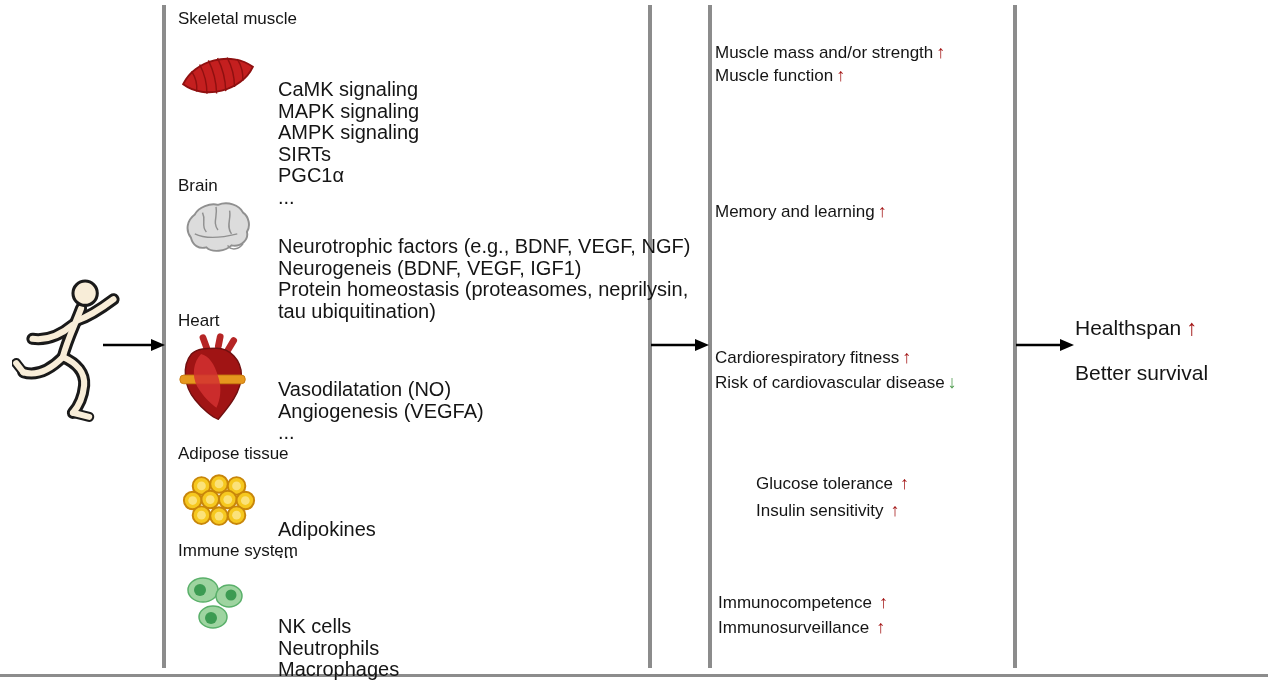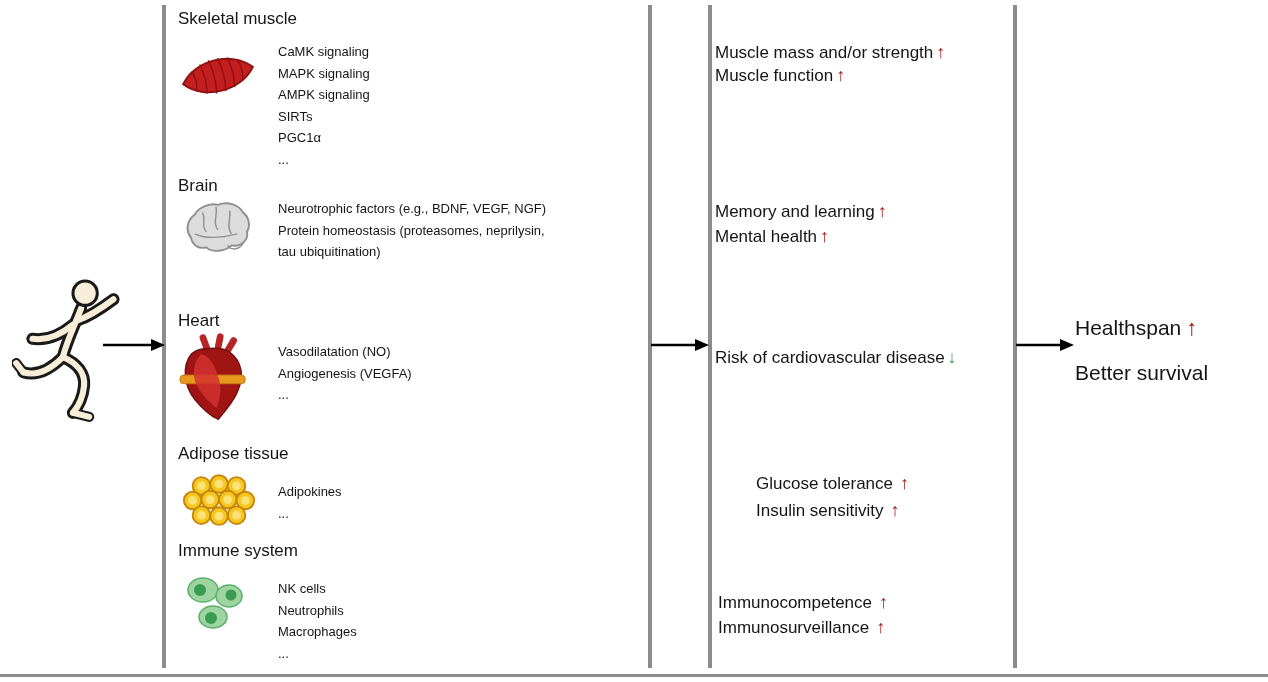--- a/index.html
+++ b/index.html
@@ -3,21 +3,21 @@
 <meta charset="utf-8">
 <style>
   html,body{margin:0;padding:0;background:#ffffff;}
   .canvas{
     position:relative;width:1268px;height:682px;background:#ffffff;
     font-family:"Liberation Sans",sans-serif;color:#151515;overflow:hidden;
   }
   .vbar{position:absolute;width:4px;top:5px;height:663px;background:#8c8c8c;}
   .hbar{position:absolute;left:0;top:674px;width:1268px;height:3px;background:#8c8c8c;}
   .sec-title{position:absolute;font-size:17px;white-space:nowrap;}
-  .items{position:absolute;font-size:13px;line-height:21.5px;white-space:nowrap;}
+  .items{position:absolute;font-size:20px;line-height:21.5px;white-space:nowrap;margin-top:38px;}
   .outcomes{position:absolute;font-size:17px;white-space:nowrap;}
   .arr{font-weight:700;margin-left:3px;font-size:18px;}
   .up{color:#a31515;}
   .down{color:#4e9b4e;}
   .final{position:absolute;font-size:21px;white-space:nowrap;margin-top:8px;}
   .final .arr{font-size:22px;margin-left:5px;}
   .icon{position:absolute;}
   .flow-arrow{position:absolute;}
 </style>
 </head>
@@ -101,45 +101,46 @@
     <g fill="none" stroke="#909090" stroke-width="1.5">
       <path d="M20,12 C24,20 18,26 24,32"></path>
       <path d="M34,6 C36,16 30,22 36,30"></path>
       <path d="M48,10 C50,18 44,26 50,34"></path>
       <path d="M12,34 C24,40 40,38 56,34"></path>
       <path d="M46,46 C50,52 58,50 62,44"></path>
     </g>
   </svg>
   <div class="items" style="left:278px;top:198px">
     <div>Neurotrophic factors (e.g., BDNF, VEGF, NGF)</div>
+    <div>Neurogeneis (BDNF, VEGF, IGF1)</div>
     <div>Protein homeostasis (proteasomes, neprilysin,</div>
     <div>tau ubiquitination)</div>
   </div>
   <div class="outcomes" style="left:715px;top:199px;line-height:24px">
     <div><span>Memory and learning</span><span class="arr up">↑</span></div>
-    <div><span>Mental health</span><span class="arr up">↑</span></div>
   </div>
 
   <div class="sec-title" style="left:178px;top:311px">Heart</div>
   <svg class="icon" style="left:178px;top:332px" width="72" height="90" viewBox="0 0 75 92">
     <g stroke="#b52525" stroke-width="7" stroke-linecap="round">
       <line x1="30" y1="16" x2="26" y2="5"></line>
       <line x1="42" y1="14" x2="44" y2="4"></line>
       <line x1="52" y1="18" x2="58" y2="8"></line>
     </g>
     <path d="M14,22 C4,34 6,56 18,70 C26,80 36,88 42,90 C52,78 66,62 66,44 C66,28 54,16 40,16 C30,16 20,16 14,22 Z" fill="#a01414" stroke="#701010" stroke-width="1.5"></path>
     <rect x="2" y="44" width="68" height="9" rx="4" fill="#e6971e" stroke="#c87a10" stroke-width="1"></rect>
     <path d="M24,22 C16,30 14,44 20,56 C26,66 34,74 40,78 C44,70 46,58 42,46 C38,32 32,24 24,22 Z" fill="#d23030" opacity="0.85"></path>
   </svg>
   <div class="items" style="left:278px;top:341px">
     <div>Vasodilatation (NO)</div>
     <div>Angiogenesis (VEGFA)</div>
     <div>...</div>
   </div>
   <div class="outcomes" style="left:715px;top:345px;line-height:25px">
+    <div><span>Cardiorespiratory fitness</span><span class="arr up">↑</span></div>
     <div><span>Risk of cardiovascular disease</span><span class="arr down">↓</span></div>
   </div>
 
   <div class="sec-title" style="left:178px;top:444px">Adipose tissue</div>
   <svg class="icon" style="left:180px;top:474px" width="78" height="54" viewBox="0 0 80 55">
     <g stroke="#c8860a" stroke-width="2" fill="#f6c81f">
       <circle cx="22" cy="12" r="9"></circle>
         <circle cx="40" cy="10" r="9"></circle>
         <circle cx="58" cy="12" r="9"></circle>
       <circle cx="13" cy="27" r="9"></circle>

